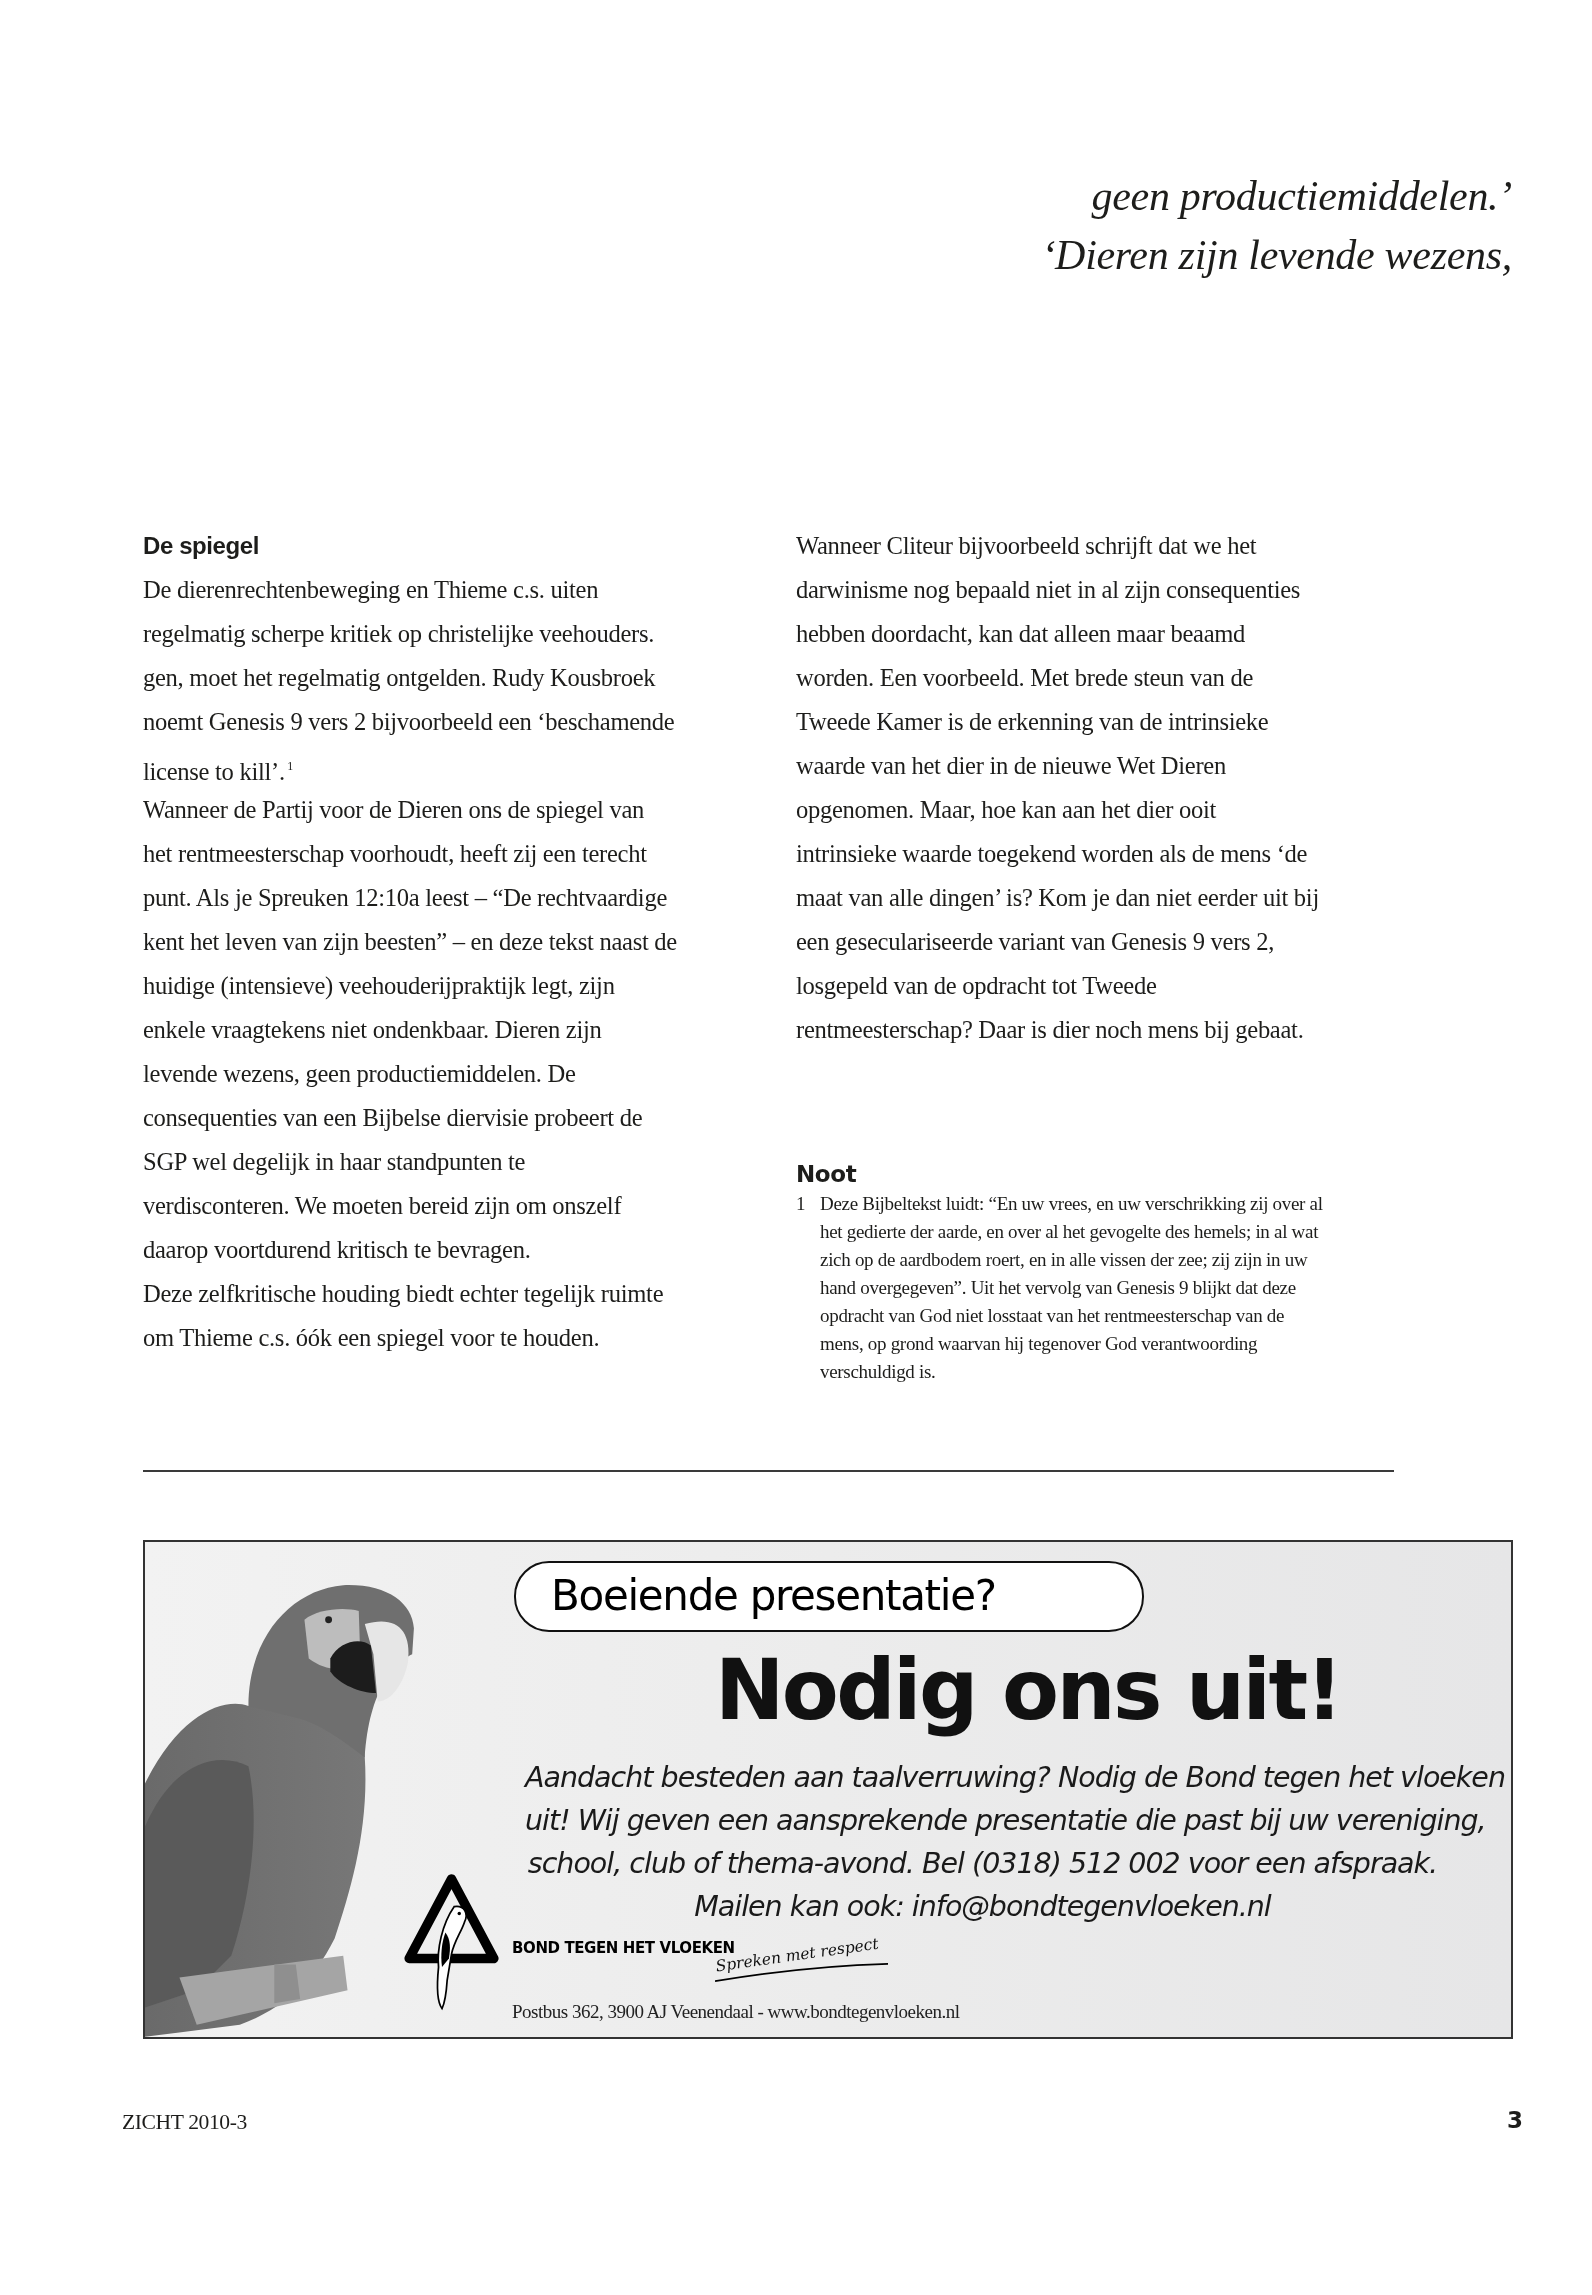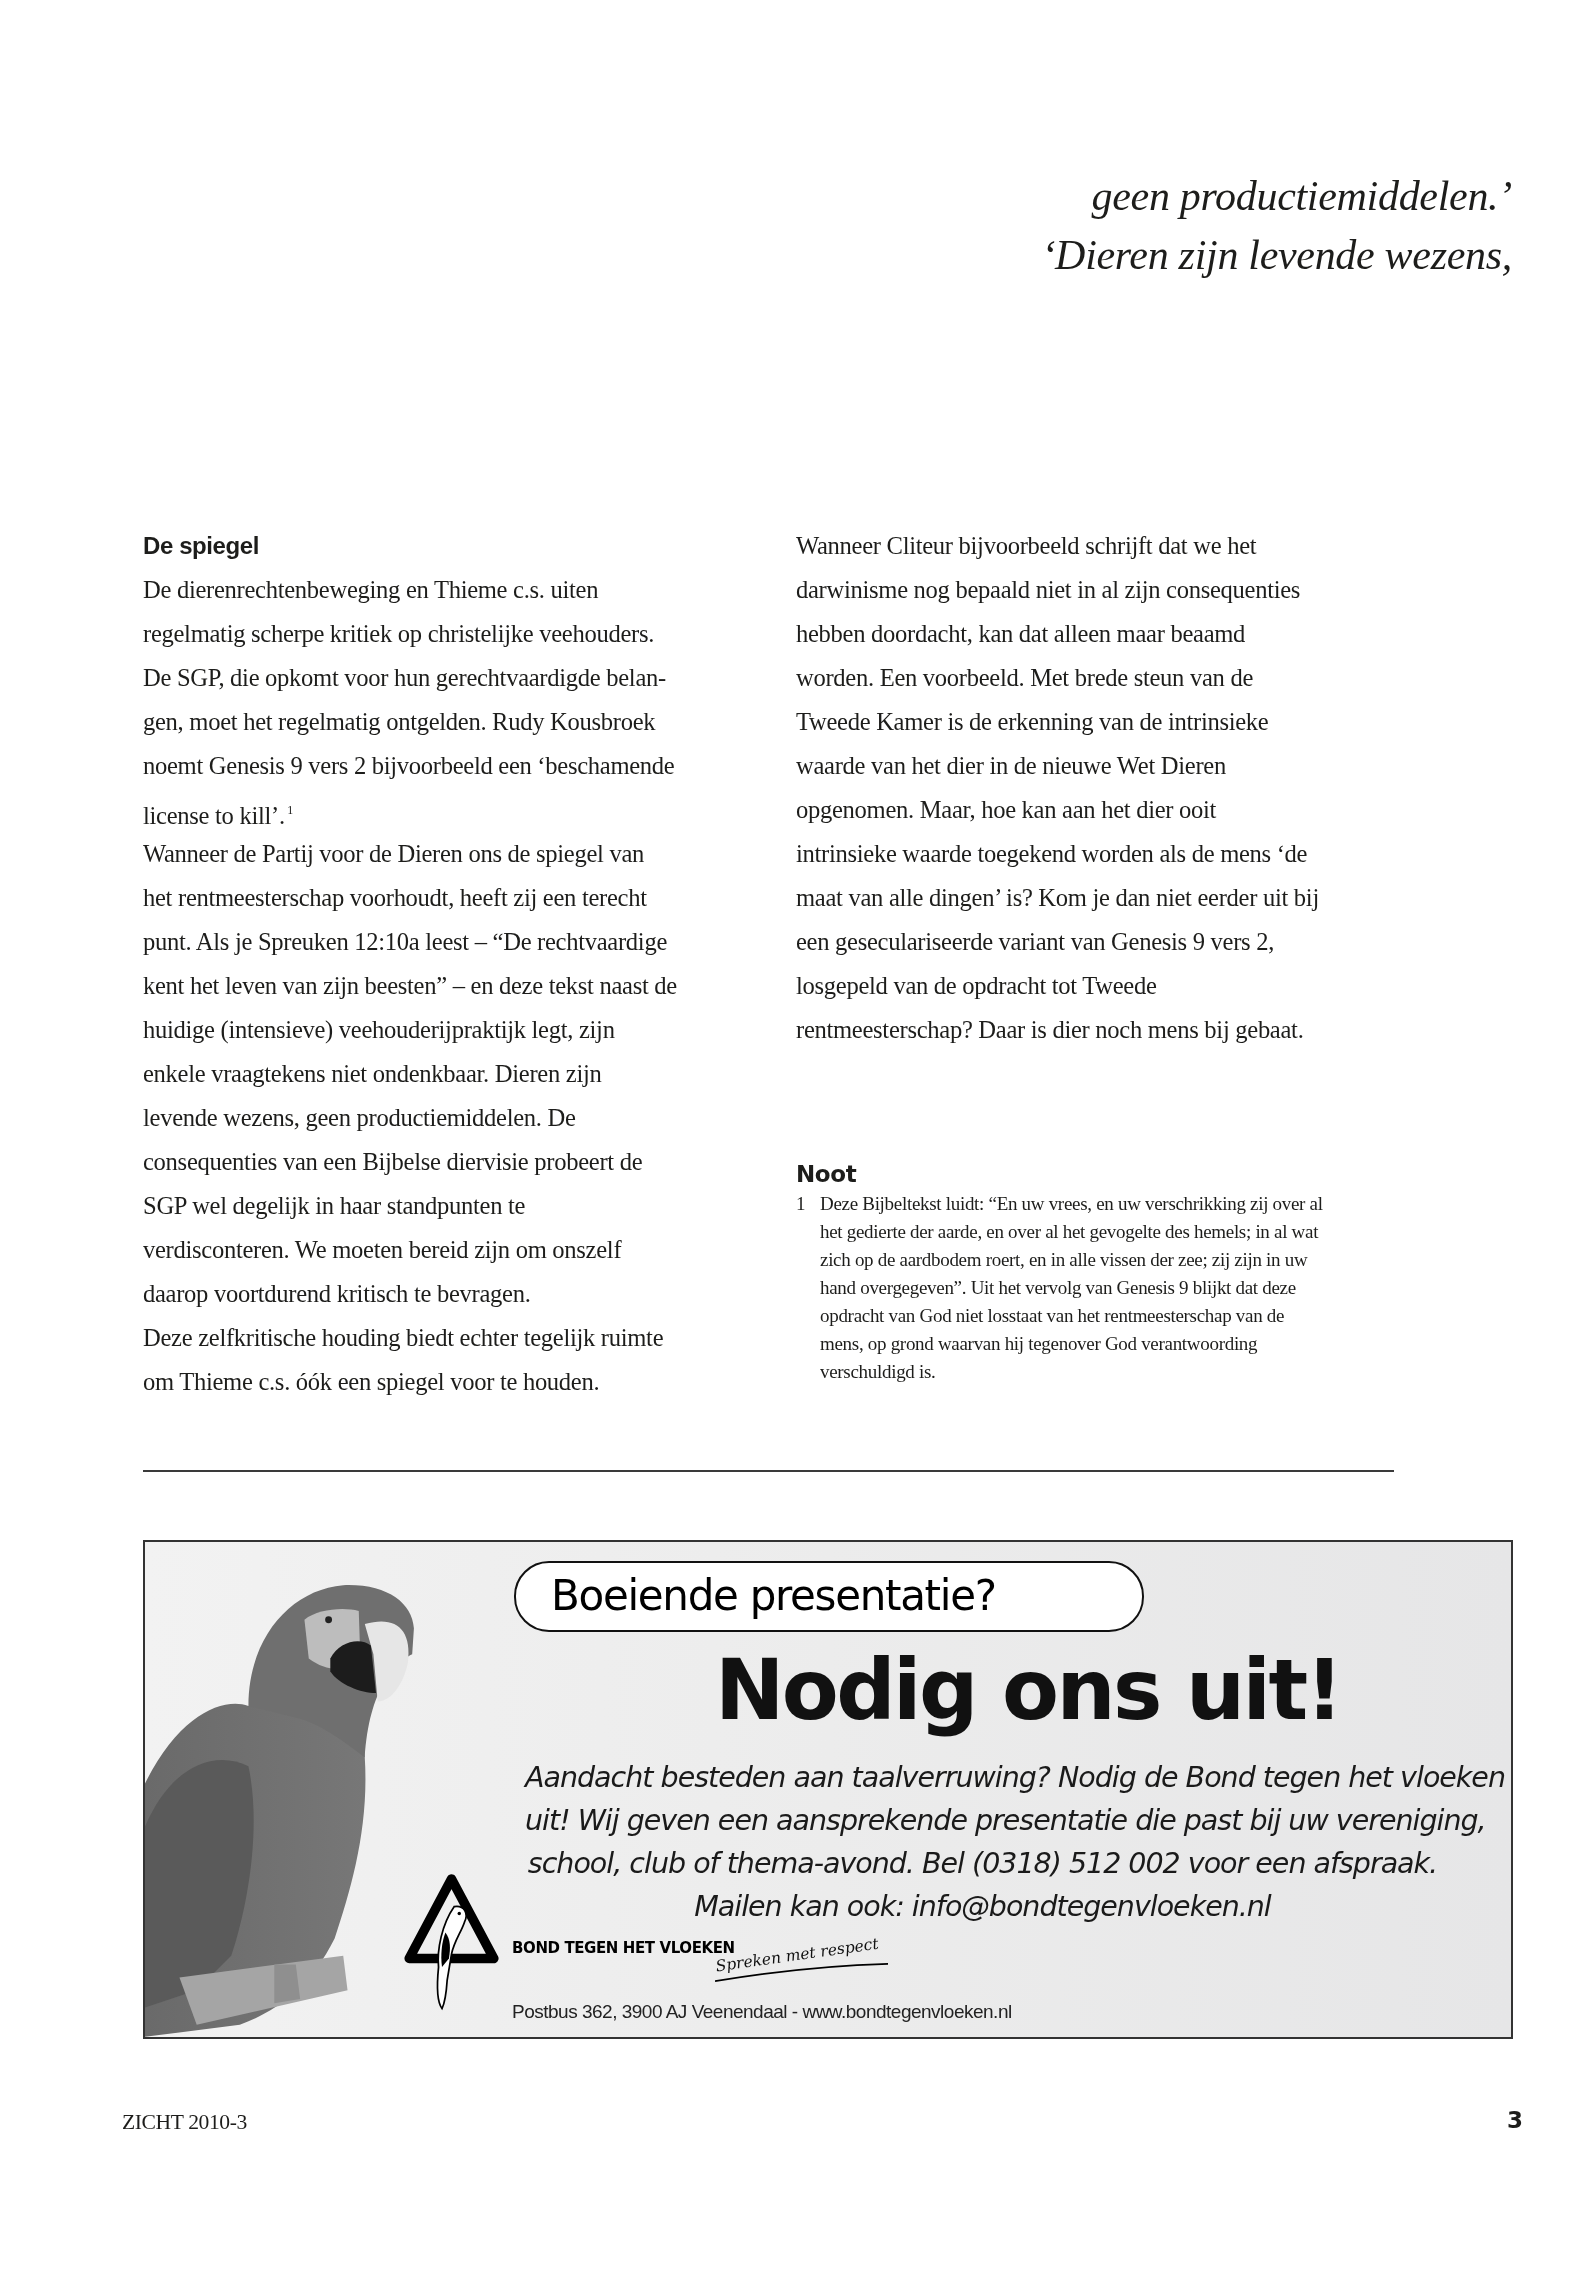--- a/index.html
+++ b/index.html
@@ -53,40 +53,39 @@
   .org-name {
     position:absolute; left:367px; top:397px; font-family:"DejaVu Sans", sans-serif; font-weight:bold;
     font-size:15px; color:#000; letter-spacing:-0.4px; white-space:nowrap;
   }
   .tagline {
     position:absolute; left:570px; top:404px; font-family:"DejaVu Serif", serif; font-style:italic;
     font-size:15.5px; color:#111; transform:rotate(-8deg); white-space:nowrap;
   }
   .tag-swoosh { position:absolute; left:570px; top:406px; width:173px; height:35px; }
   .ad-address {
-    position:absolute; left:367px; top:459px; font-family:Liberation Sans, sans-serif;
+    position:absolute; left:367px; top:459px; font-family:Liberation Serif, serif;
     font-size:19px; color:#222; letter-spacing:-0.5px; white-space:nowrap;
   }
 
   .footer-left { position:absolute; left:122px; top:2110px; font-family:"Liberation Serif", serif; font-size:21.6px; color:#1d1d1b; letter-spacing:-0.4px; }
   .footer-right { position:absolute; right:69px; top:2107px; font-family:"DejaVu Sans", sans-serif; font-weight:bold; font-size:23px; color:#1d1d1b; }
 </style>
 </head>
 <body>
 
 <div class="pull-quote">
   <div>geen productiemiddelen.’</div>
   <div>‘Dieren zijn levende wezens,</div>
 </div>
 
 <div class="col col-left">
   <div class="heading">De spiegel</div>
   <div class="line">De dierenrechtenbeweging en Thieme c.s. uiten</div>
   <div class="line">regelmatig scherpe kritiek op christelijke veehouders.</div>
-  <div class="line">De SGP, die opkomt voor hun gerechtvaardigde belan-</div>
   <div class="line">gen, moet het regelmatig ontgelden. Rudy Kousbroek</div>
   <div class="line">noemt Genesis 9 vers 2 bijvoorbeeld een ‘beschamende</div>
   <div class="line"><span>license to kill’.</span><sup class="fn">1</sup></div>
   <div class="line">Wanneer de Partij voor de Dieren ons de spiegel van</div>
   <div class="line">het rentmeesterschap voorhoudt, heeft zij een terecht</div>
   <div class="line">punt. Als je Spreuken 12:10a leest – “De rechtvaardige</div>
   <div class="line">kent het leven van zijn beesten” – en deze tekst naast de</div>
   <div class="line">huidige (intensieve) veehouderijpraktijk legt, zijn</div>
   <div class="line">enkele vraagtekens niet ondenkbaar. Dieren zijn</div>
   <div class="line">levende wezens, geen productiemiddelen. De</div>

